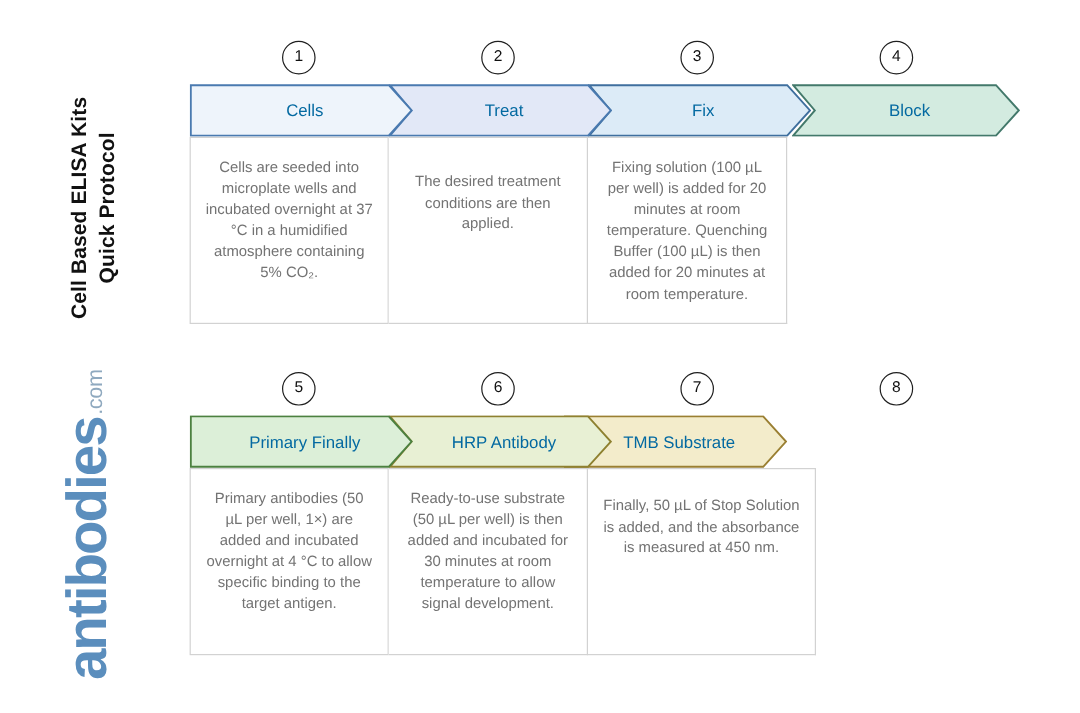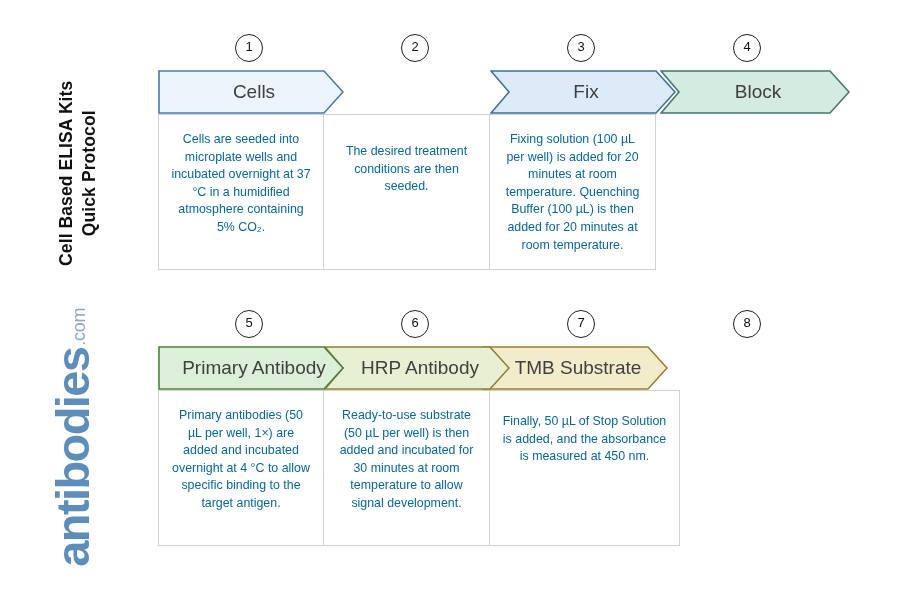--- a/index.html
+++ b/index.html
@@ -99,22 +99,22 @@
     height: 44px;
   }
   .chev {
     position: absolute;
     top: 0;
     height: 44px;
     box-sizing: border-box;
     display: flex;
     align-items: center;
     justify-content: center;
-    font-size: 19px;
-    color: #404040;
+    font-size: 14px;
+    color: #0369a1;
   }
   .chev span { position: relative; z-index: 2; padding-left: 6px; }
 
   .chev-bg {
     position: absolute;
     inset: 0;
     z-index: 1;
   }
   .chev-bg svg { display: block; width: 100%; height: 100%; }
 
@@ -125,21 +125,21 @@
     display: flex;
   }
   .desc-cell {
     box-sizing: border-box;
     border: 1px solid #d2d2d2;
     border-left: none;
     background: #ffffff;
     font-size: 12.4px;
     line-height: 1.42;
     text-align: center;
-    color: #0369a1;
+    color: #737373;
     padding: 16px 12px 8px 12px;
     display: flex;
     align-items: flex-start;
     justify-content: center;
   }
   .desc-cell:first-child { border-left: 1px solid #d2d2d2; }
   .desc-cell p { margin: 0; }
   .desc-cell.pad-top-lg { padding-top: 22px; }
   .desc-cell.pad-top-xl { padding-top: 28px; }
 </style>
@@ -165,20 +165,28 @@
 
   <div class="chev-strip">
     <div class="chev" style="left:0px;width:186px;z-index:4">
       <div class="chev-bg">
           <svg viewBox="0 0 186 44" preserveAspectRatio="none">
             <path d="M1,1 L166,1 L185,22 L166,43 L1,43 Z" fill="#eef4fb" stroke="#4a7ab0" stroke-width="1.6" stroke-linejoin="miter"></path>
           </svg>
         </div>
       <span>Cells</span>
     </div>
+    <div class="chev" style="left:166px;width:186px;z-index:3">
+      <div class="chev-bg">
+          <svg viewBox="0 0 186 44" preserveAspectRatio="none">
+            <path d="M1,1 L166,1 L185,22 L166,43 L1,43 L19,22 Z" fill="#e2e8f7" stroke="#4a7ab0" stroke-width="1.6" stroke-linejoin="miter"></path>
+          </svg>
+        </div>
+      <span>Treat</span>
+    </div>
     <div class="chev" style="left:332px;width:186px;z-index:2">
       <div class="chev-bg">
           <svg viewBox="0 0 186 44" preserveAspectRatio="none">
             <path d="M1,1 L166,1 L185,22 L166,43 L1,43 L19,22 Z" fill="#dcebf7" stroke="#3f6f9e" stroke-width="1.6" stroke-linejoin="miter"></path>
           </svg>
         </div>
       <span>Fix</span>
     </div>
     <div class="chev" style="left:502px;width:190px;z-index:1">
       <div class="chev-bg">
@@ -188,21 +196,21 @@
         </div>
       <span>Block</span>
     </div>
   </div>
 
   <div class="desc-strip">
     <div class="desc-cell" style="width:166px">
       <p>Cells are seeded into microplate wells and incubated overnight at 37 °C in a humidified atmosphere containing 5% CO₂.</p>
     </div>
     <div class="desc-cell pad-top-xl" style="width:166px">
-      <p>The desired treatment conditions are then seeded.</p>
+      <p>The desired treatment conditions are then applied.</p>
     </div>
     <div class="desc-cell" style="width:166px">
       <p>Fixing solution (100 µL per well) is added for 20 minutes at room temperature. Quenching Buffer (100 µL) is then added for 20 minutes at room temperature.</p>
     </div>
   </div>
 </div>
 
 <div class="flow-row" id="row-2">
   <div class="badge-strip">
     <div class="step-badge" style="left:77px">5</div>
@@ -211,31 +219,31 @@
     <div class="step-badge" style="left:575px">8</div>
   </div>
 
   <div class="chev-strip">
     <div class="chev" style="left:0px;width:186px;z-index:4">
       <div class="chev-bg">
           <svg viewBox="0 0 186 44" preserveAspectRatio="none">
             <path d="M1,1 L166,1 L185,22 L166,43 L1,43 Z" fill="#dcefd8" stroke="#4c8140" stroke-width="1.6" stroke-linejoin="miter"></path>
           </svg>
         </div>
-      <span>Primary Antibody</span>
+      <span>Primary Finally</span>
     </div>
     <div class="chev" style="left:166px;width:186px;z-index:3">
       <div class="chev-bg">
           <svg viewBox="0 0 186 44" preserveAspectRatio="none">
             <path d="M1,1 L166,1 L185,22 L166,43 L1,43 L19,22 Z" fill="#e8f0d4" stroke="#8e8130" stroke-width="1.6" stroke-linejoin="miter"></path>
           </svg>
         </div>
       <span>HRP Antibody</span>
     </div>
-    <div class="chev" style="left:324px;width:186px;z-index:2">
+    <div class="chev" style="left:312px;width:186px;z-index:2">
       <div class="chev-bg">
           <svg viewBox="0 0 186 44" preserveAspectRatio="none">
             <path d="M1,1 L166,1 L185,22 L166,43 L1,43 L19,22 Z" fill="#f3eccb" stroke="#9a7f32" stroke-width="1.6" stroke-linejoin="miter"></path>
           </svg>
         </div>
       <span>TMB Substrate</span>
     </div>
   </div>
 
   <div class="desc-strip">

